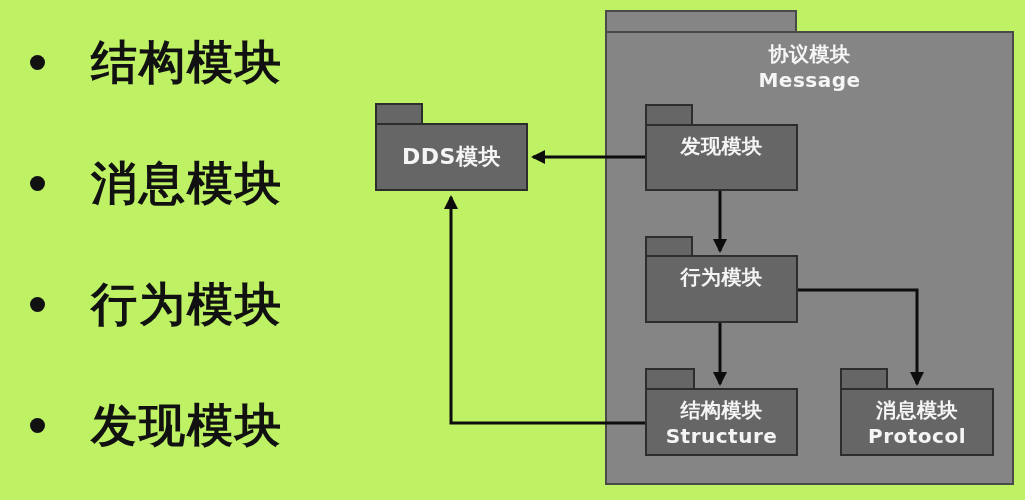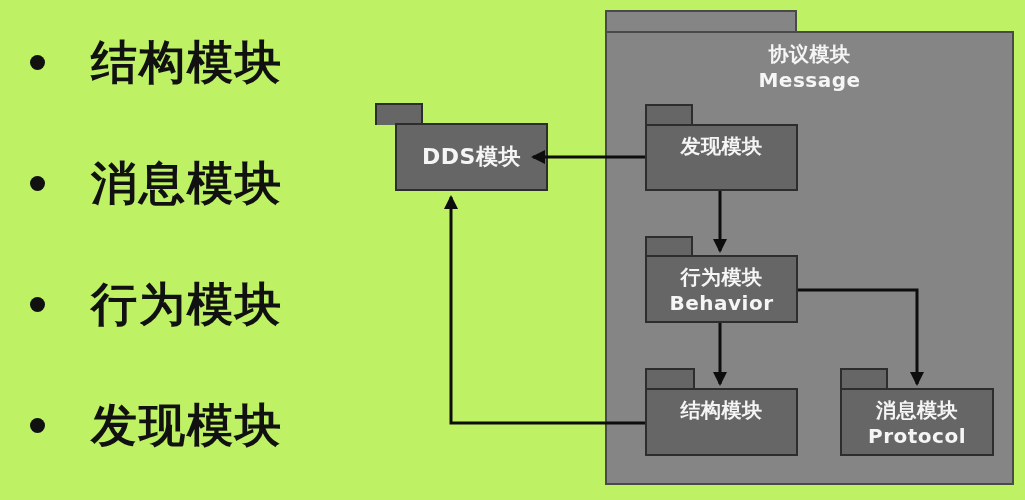--- a/index.html
+++ b/index.html
@@ -62,21 +62,21 @@
     letter-spacing: 0.5px;
   }
 
   
   .protocol-tab  { left: 605px; top: 10px;  width: 192px; height: 23px; }
   .protocol-body { left: 605px; top: 31px;  width: 409px; height: 454px; }
   .protocol-title { top: 8px; }
 
   
   .dds-tab  { left: 375px; top: 103px; width: 48px;  height: 22px; }
-  .dds-body { left: 395px; top: 123px; width: 153px; height: 68px; }
+  .dds-body { left: 375px; top: 123px; width: 153px; height: 68px; }
   .dds-label { top: 19px; font-size: 22px; }
 
   
   .discovery-tab  { left: 645px; top: 104px; width: 48px;  height: 22px; }
   .discovery-body { left: 645px; top: 124px; width: 153px; height: 67px; }
 
   .behavior-tab  { left: 645px; top: 236px; width: 48px;  height: 21px; }
   .behavior-body { left: 645px; top: 255px; width: 153px; height: 68px; }
 
   .structure-tab  { left: 645px; top: 368px; width: 50px;  height: 22px; }
@@ -137,28 +137,28 @@
   <div class="pkg-body inner-fill discovery-body">
     <div class="pkg-label two-line">
       <div>发现模块</div>
     </div>
   </div>
 
   <div class="pkg-tab inner-fill behavior-tab"></div>
   <div class="pkg-body inner-fill behavior-body">
     <div class="pkg-label two-line">
       <div>行为模块</div>
-      <div>Behavior</div>
     </div>
   </div>
 
   <div class="pkg-tab inner-fill structure-tab"></div>
   <div class="pkg-body inner-fill structure-body">
     <div class="pkg-label two-line">
       <div>结构模块</div>
+      <div>Structure</div>
     </div>
   </div>
 
   <div class="pkg-tab inner-fill message-tab"></div>
   <div class="pkg-body inner-fill message-body">
     <div class="pkg-label two-line">
       <div>消息模块</div>
       <div>Protocol</div>
     </div>
   </div>

